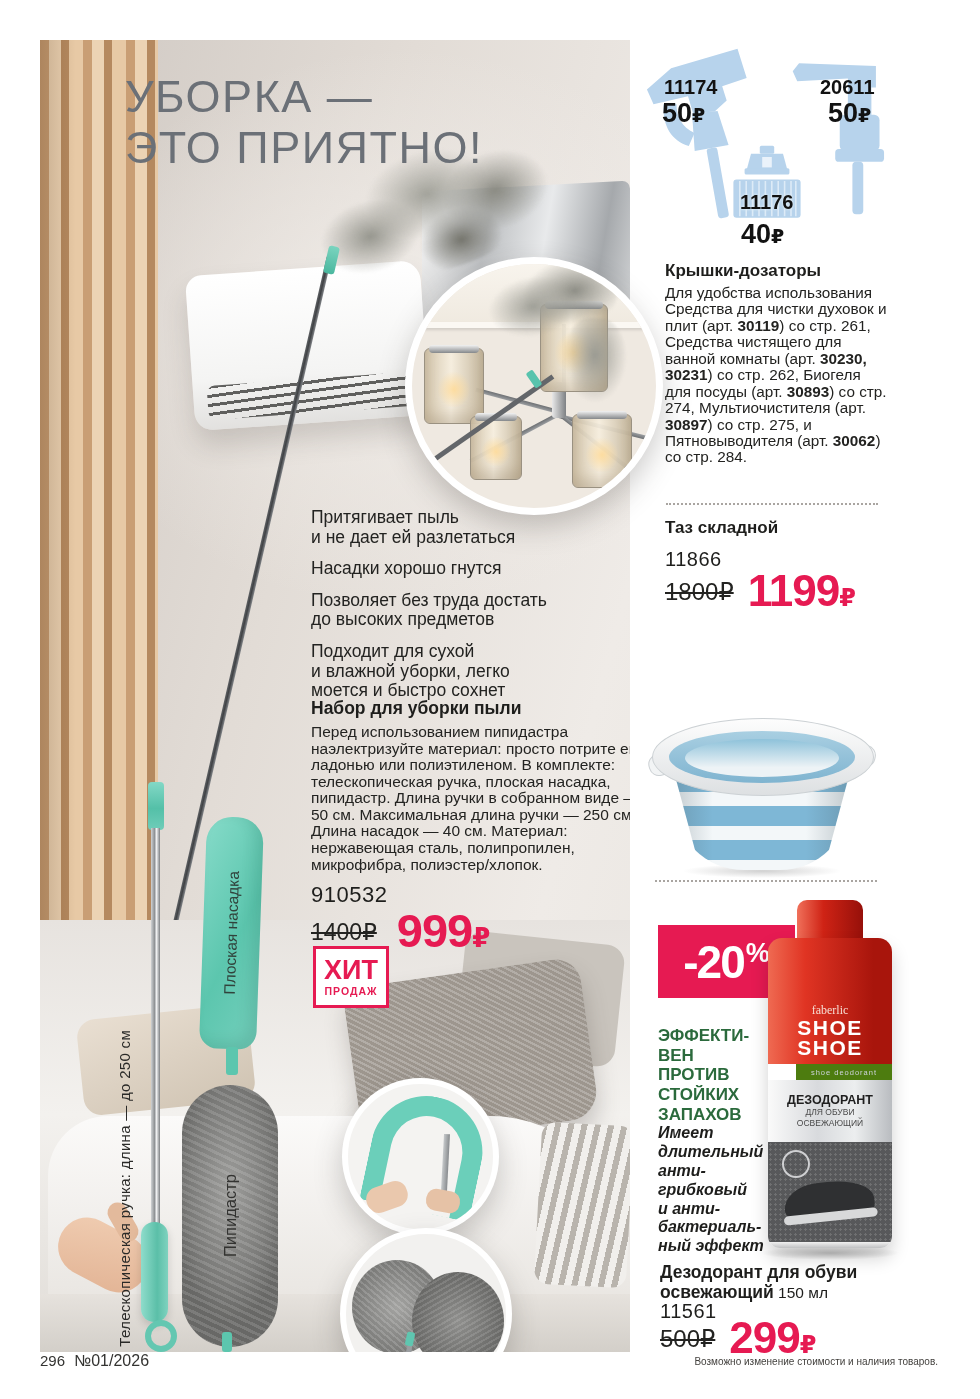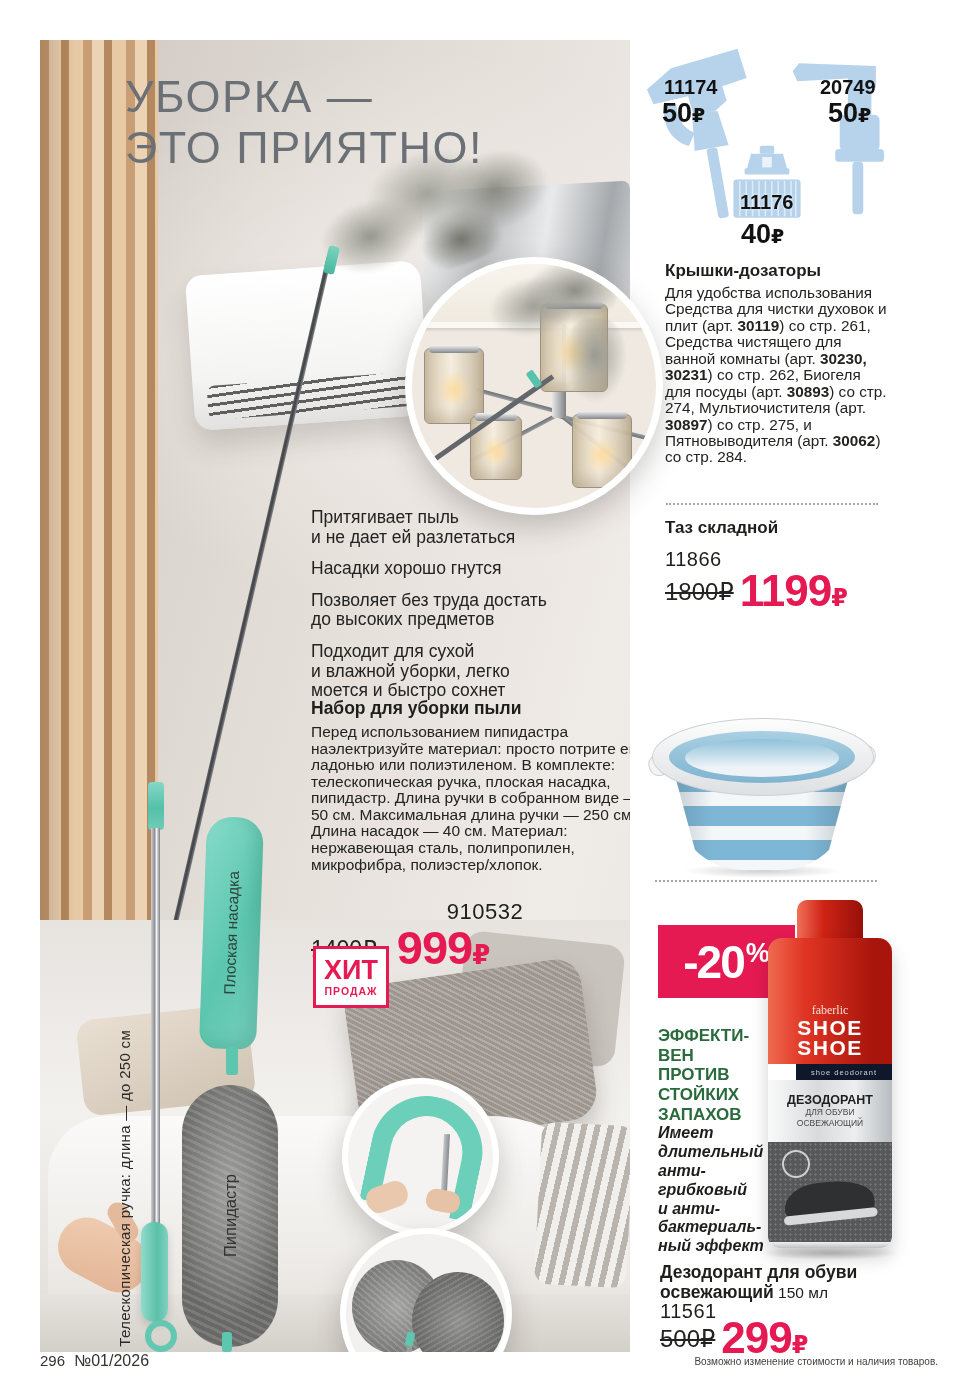--- a/index.html
+++ b/index.html
@@ -82,21 +82,21 @@
   .v-duster-stub{position:absolute;left:182px;top:1292px;width:10px;height:20px;border-radius:3px;background:#5cc6ae;}
 
   
   .title{position:absolute;left:85px;top:32px;font-size:45px;line-height:1.13;letter-spacing:1.5px;
     font-weight:300;color:#6b7077;}
   .bullets{position:absolute;left:271px;top:468px;width:348px;}
   .bullets p{margin:0 0 12px 0;font-size:17.5px;line-height:1.12;color:#232321;}
   .product-block{position:absolute;left:271px;top:658px;width:348px;}
   .p-name{font-size:17.5px;font-weight:bold;margin:0;}
   .p-desc{font-size:15.5px;line-height:1.07;margin:5px 0 0 0;color:#232321;}
-  .p-code{font-size:22px;margin-top:26px;letter-spacing:.5px;text-align:center;}
+  .p-code{font-size:22px;margin-top:9px;letter-spacing:.5px;}
   .price-row{display:flex;align-items:flex-end;gap:20px;margin-top:2px;}
   .old-price{font-size:23px;color:#232321;text-decoration:line-through;text-decoration-thickness:2px;
     margin-bottom:7px;font-weight:500;}
   .new-price{font-size:47px;font-weight:bold;color:#e61a52;line-height:.9;letter-spacing:-1px;}
   .new-price .rub{font-size:26px;font-weight:bold;letter-spacing:0;}
   .hit{position:absolute;left:273px;top:906px;width:70px;height:56px;border:3px solid #e61a52;
     background:#fff;color:#e61a52;display:flex;flex-direction:column;align-items:center;justify-content:center;}
   .hit-1{font-size:27px;font-weight:bold;line-height:1;}
   .hit-2{font-size:10.5px;font-weight:bold;letter-spacing:1px;margin-top:1px;}
 
@@ -171,21 +171,21 @@
   .lbl-11176{left:740px;top:191px;text-shadow:0 0 3px #dcebf7,0 0 3px #dcebf7;}
   .pr-11176{left:741px;top:221px;}
 
   .rc-h{font-size:17px;font-weight:bold;margin:0;}
   .rc-p{font-size:15.3px;line-height:1.075;margin:4px 0 0 0;color:#232321;}
   .caps-block{position:absolute;left:665px;top:261px;width:226px;}
   .dotted{position:absolute;border-top:2px dotted #a9a5a1;}
   .dot1{left:666px;top:503px;width:212px;}
   .basin-block{position:absolute;left:665px;top:518px;width:236px;}
   .rc-code{font-size:20px;margin-top:10px;letter-spacing:.5px;}
-  .rc-price-row{display:flex;align-items:flex-end;gap:6px;margin-top:0px;}
+  .rc-price-row{display:flex;align-items:flex-end;gap:14px;margin-top:0px;}
   .rc-old{font-size:24px;color:#232321;text-decoration:line-through;text-decoration-thickness:2px;
     margin-bottom:5px;font-weight:500;}
   .rc-new{font-size:44px;font-weight:bold;color:#e61a52;line-height:.92;letter-spacing:-1px;}
   .rc-new .rub{font-size:24px;letter-spacing:0;}
 
   
   .basin{position:absolute;left:652px;top:712px;width:220px;height:166px;}
   .basin-body{position:absolute;left:22px;top:60px;width:176px;height:98px;border-radius:0 0 70px 70px;
     clip-path:polygon(0 0,100% 0,85% 100%,15% 100%);
     background:linear-gradient(90deg,rgba(70,90,100,.28),rgba(0,0,0,0) 22%,rgba(0,0,0,0) 75%,rgba(70,90,100,.3)),
@@ -214,21 +214,21 @@
     line-height:1.18;color:#1e1e1c;}
   .can{position:absolute;left:768px;top:900px;width:124px;height:348px;}
   .can-cap{position:absolute;left:29px;top:0;width:66px;height:46px;border-radius:10px 10px 0 0;
     background:linear-gradient(90deg,#f0705a,#cf2315 40%,#96100a);}
   .can-body{position:absolute;left:0;top:38px;width:124px;height:310px;border-radius:14px 14px 12px 12px;
     overflow:hidden;box-shadow:0 10px 18px rgba(0,0,0,.18);}
   .can-red{height:120px;background:linear-gradient(90deg,#ef6a52,#e03423 30%,#a8150c 85%);
     display:flex;flex-direction:column;align-items:center;justify-content:flex-end;padding-bottom:6px;}
   .can-brand{font-family:"Liberation Serif","DejaVu Serif",serif;font-size:12px;color:#f6ddd3;}
   .can-shoe{font-size:21px;font-weight:bold;color:#fff;line-height:.95;letter-spacing:1.5px;text-align:center;}
-  .can-band{height:16px;background:#0f172a;color:#cdd3db;font-size:7.5px;letter-spacing:1px;
+  .can-band{height:16px;background:#4d7c0f;color:#cdd3db;font-size:7.5px;letter-spacing:1px;
     display:flex;align-items:center;justify-content:center;margin-left:28px;}
   .can-silver{height:62px;background:linear-gradient(90deg,#fafafa,#d8dadd 40%,#eceeef 70%,#b9bcc0);
     display:flex;flex-direction:column;align-items:center;justify-content:center;}
   .can-l1{font-size:12.5px;font-weight:bold;color:#1f1f1f;}
   .can-l2,.can-l3{font-size:8.5px;color:#4a4a4a;line-height:1.3;}
   .can-dark{height:100px;position:relative;background:#57585a;
     background-image:radial-gradient(rgba(255,255,255,.14) 1px,rgba(0,0,0,0) 1.4px);background-size:5px 5px;}
   .shoe{position:absolute;left:16px;top:40px;width:90px;height:34px;transform:rotate(-6deg);
     background:#2f3032;border-radius:45% 60% 10px 14px / 85% 70% 10px 12px;}
   .shoe:after{content:"";position:absolute;left:-2px;bottom:-5px;width:94px;height:9px;border-radius:6px;
@@ -380,21 +380,21 @@
       <line x1="48" y1="46" x2="48" y2="90"></line>
         <line x1="56" y1="46" x2="56" y2="90"></line>
       <line x1="64" y1="46" x2="64" y2="90"></line>
         <line x1="72" y1="46" x2="72" y2="90"></line>
       <line x1="80" y1="46" x2="80" y2="90"></line>
         <line x1="86" y1="46" x2="86" y2="90"></line>
     </g>
   </svg>
   <div class="icode lbl-11174">11174</div>
   <div class="iprice pr-11174"><span>50</span><span class="rub">₽</span></div>
-  <div class="icode lbl-11175">20749</div>
+  <div class="icode lbl-11175">20611</div>
   <div class="iprice pr-11175"><span>50</span><span class="rub">₽</span></div>
   <div class="icode lbl-11176">11176</div>
   <div class="iprice pr-11176"><span>40</span><span class="rub">₽</span></div>
 
   <div class="caps-block">
     <p class="rc-h">Крышки-дозаторы</p>
     <p class="rc-p"><span>Для удобства использования Средства для чистки духовок и плит (арт. </span><b>30119</b><span>) со стр. 261, Средства чистящего для ванной комнаты (арт. </span><b>30230, 30231</b><span>) со стр. 262, Биогеля для посуды (арт. </span><b>30893</b><span>) со стр. 274, Мультиочистителя (арт. </span><b>30897</b><span>) со стр. 275, и Пятновыводителя (арт. </span><b>30062</b><span>) со стр. 284.</span></p>
   </div>
 
   <div class="dotted dot1"></div>

